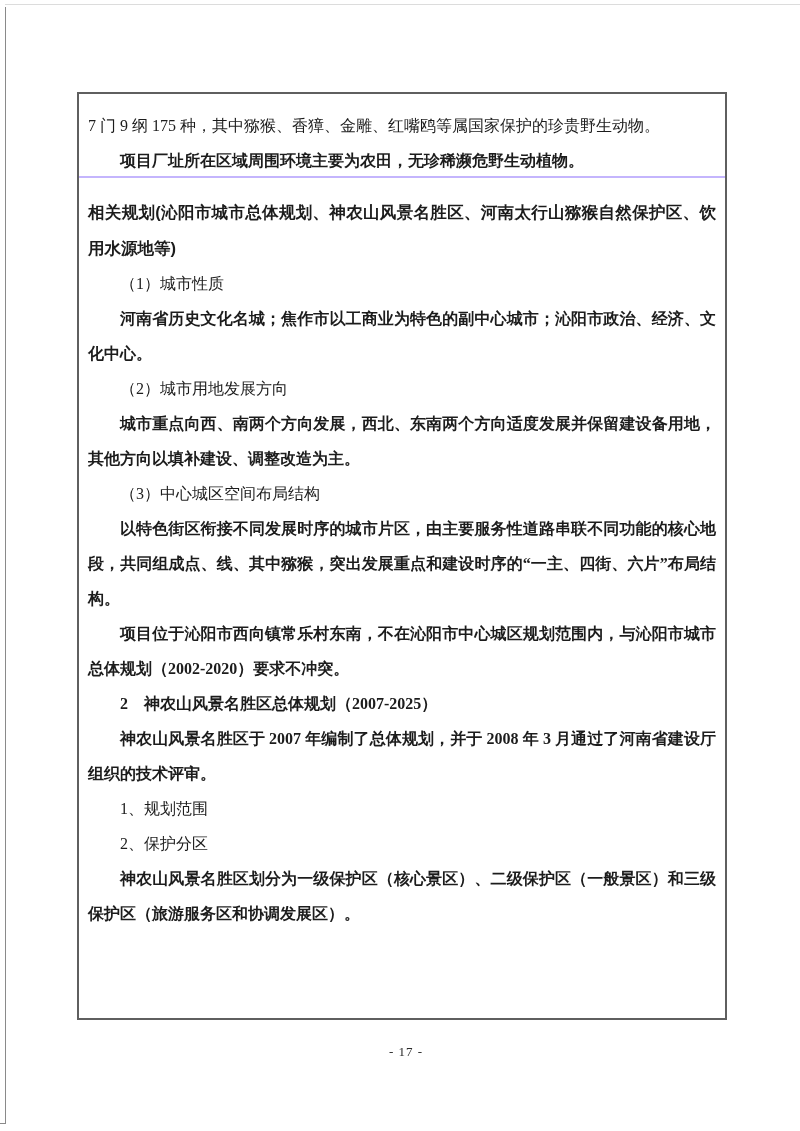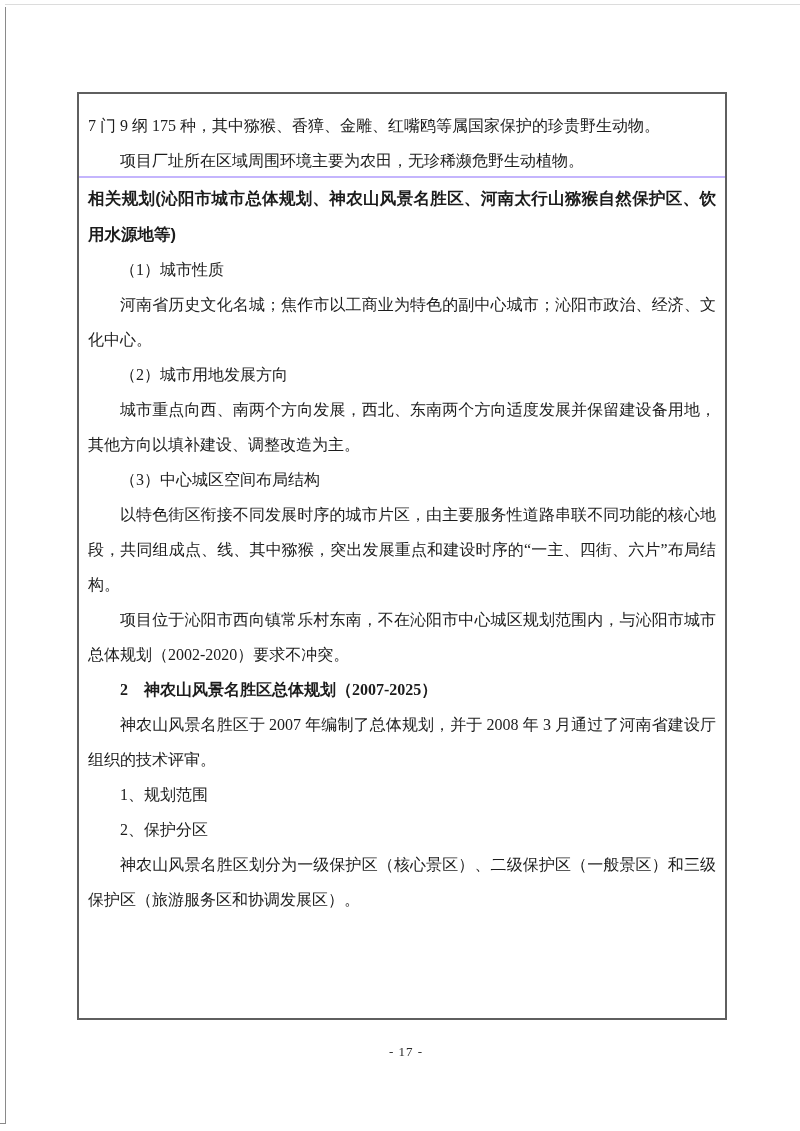--- a/index.html
+++ b/index.html
@@ -41,29 +41,29 @@
     padding: 2px 9px 0 9px;
     overflow: hidden;
   }
   .cell-ecology {
     height: 84px;
     border-bottom: 2px solid #c4b5fd;
     padding-top: 14px;
   }
   .cell-planning {
     height: 840px;
-    padding-top: 2px;
+    padding-top: 16px;
   }
   p {
     margin: 0;
     font-size: 16px;
     line-height: 35px;
     text-align: justify;
   }
-  .indent { text-indent: 2em; }
+  .indent { text-indent: 2em; font-weight: bold; }
   .noindent { text-indent: 0; }
   .main-heading {
     font-family: "Liberation Sans", "DejaVu Sans", sans-serif;
     font-weight: bold;
     font-size: 16.5px;
     line-height: 36px;
     text-align: justify;
     text-indent: 0;
   }
   .num-heading {

